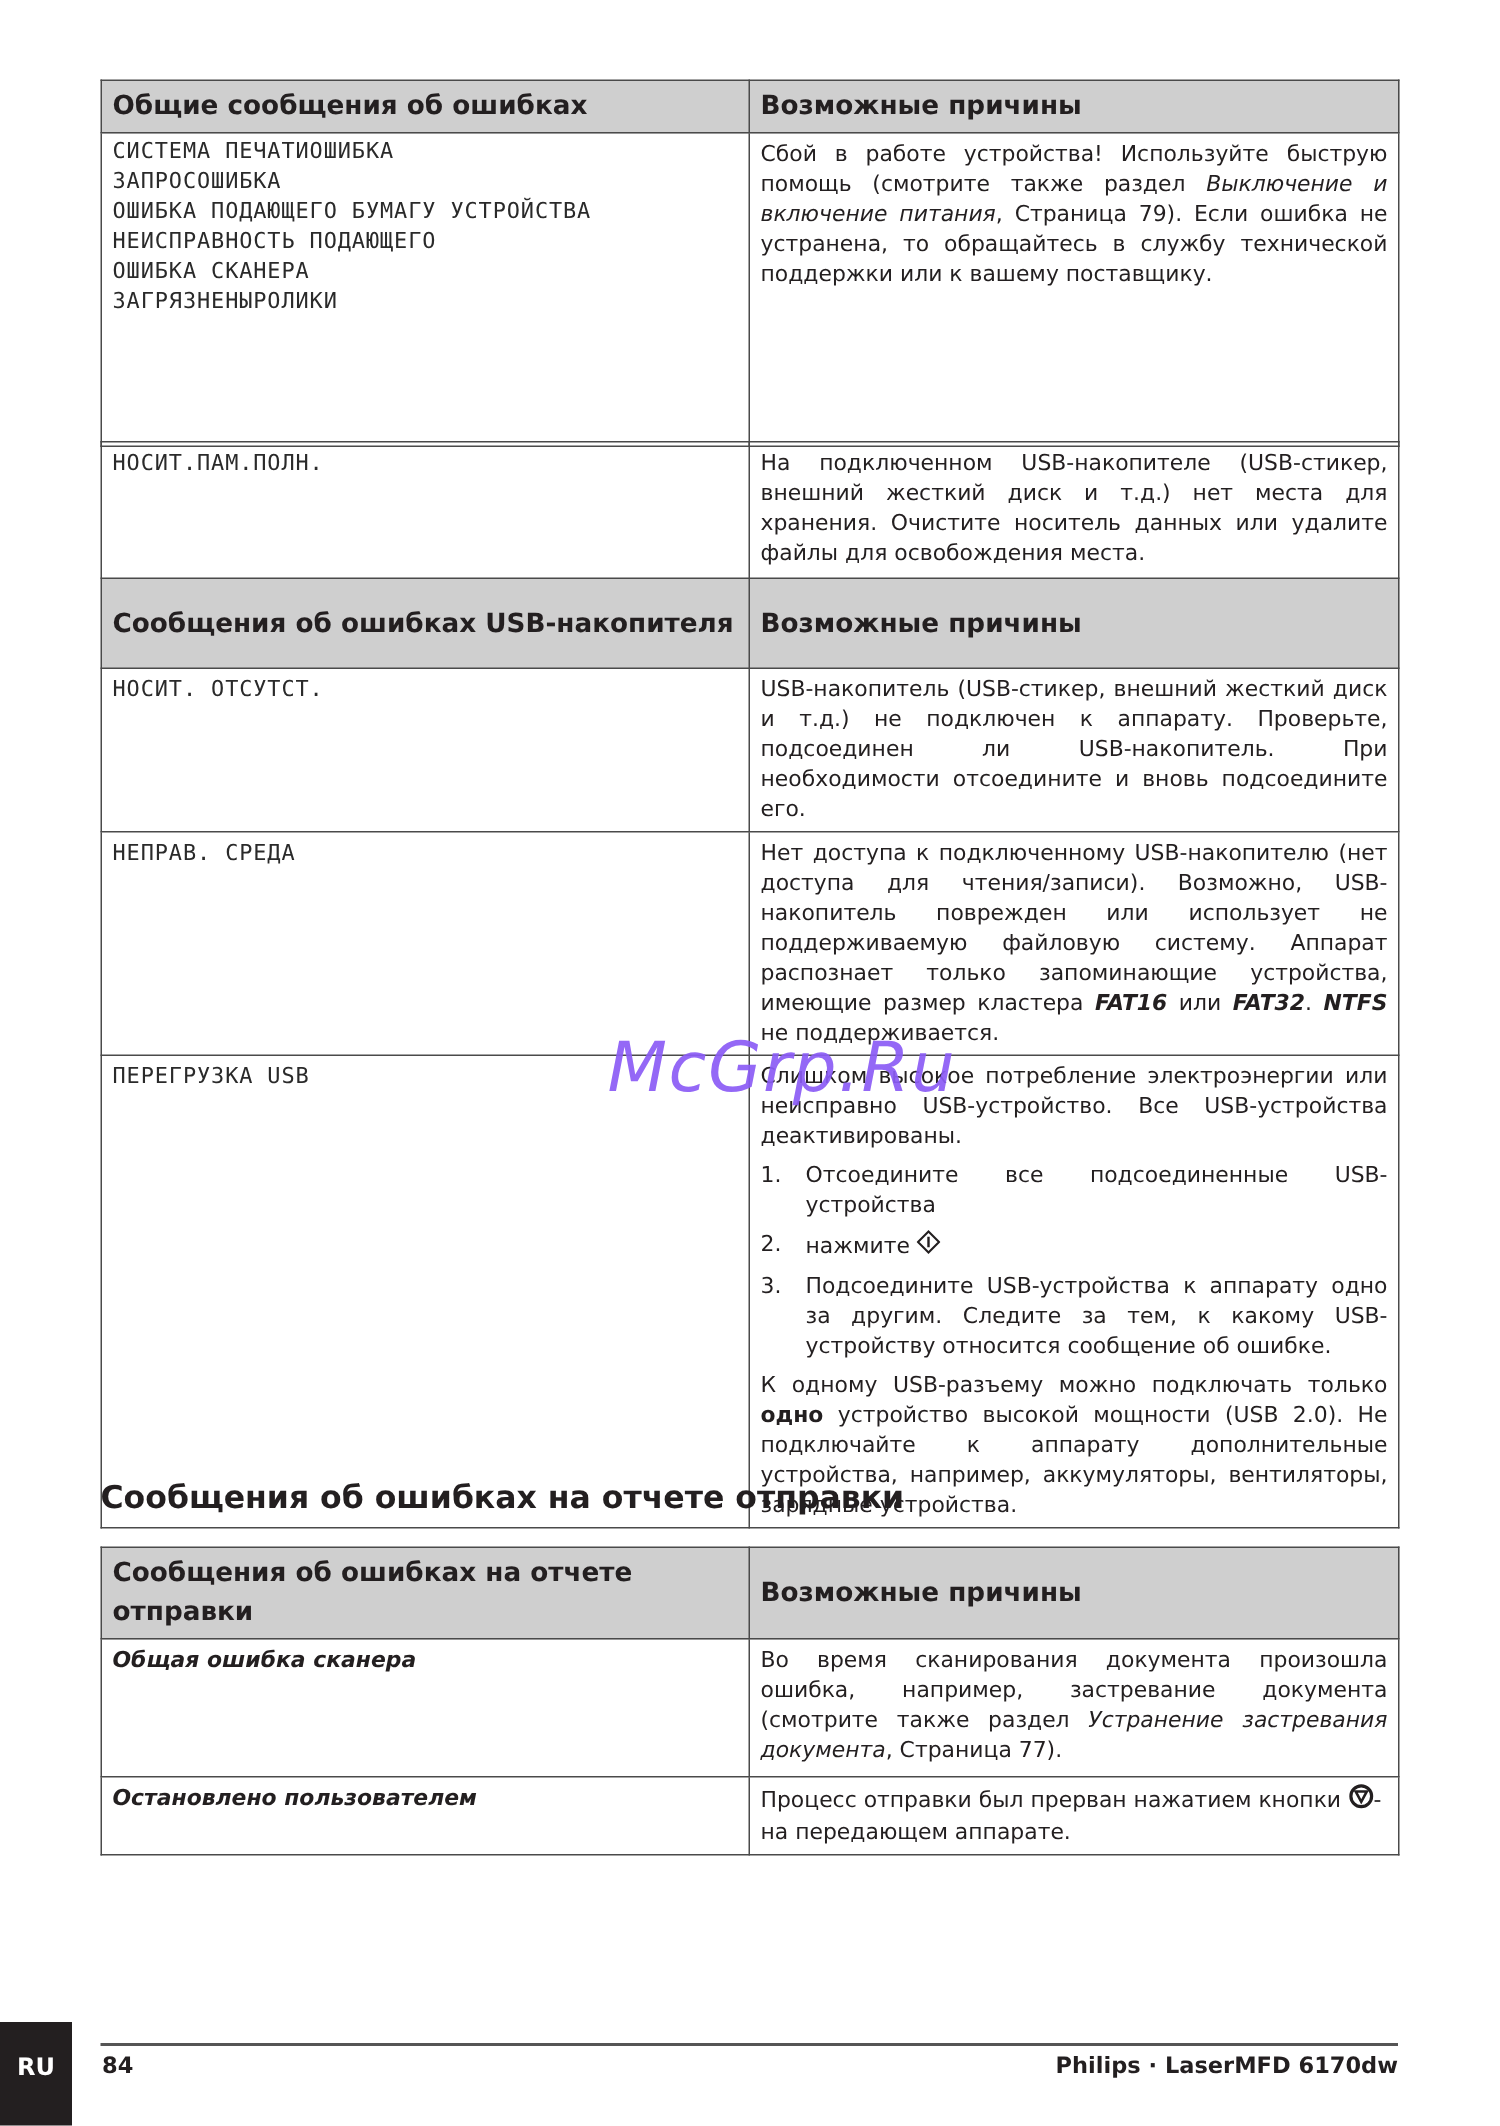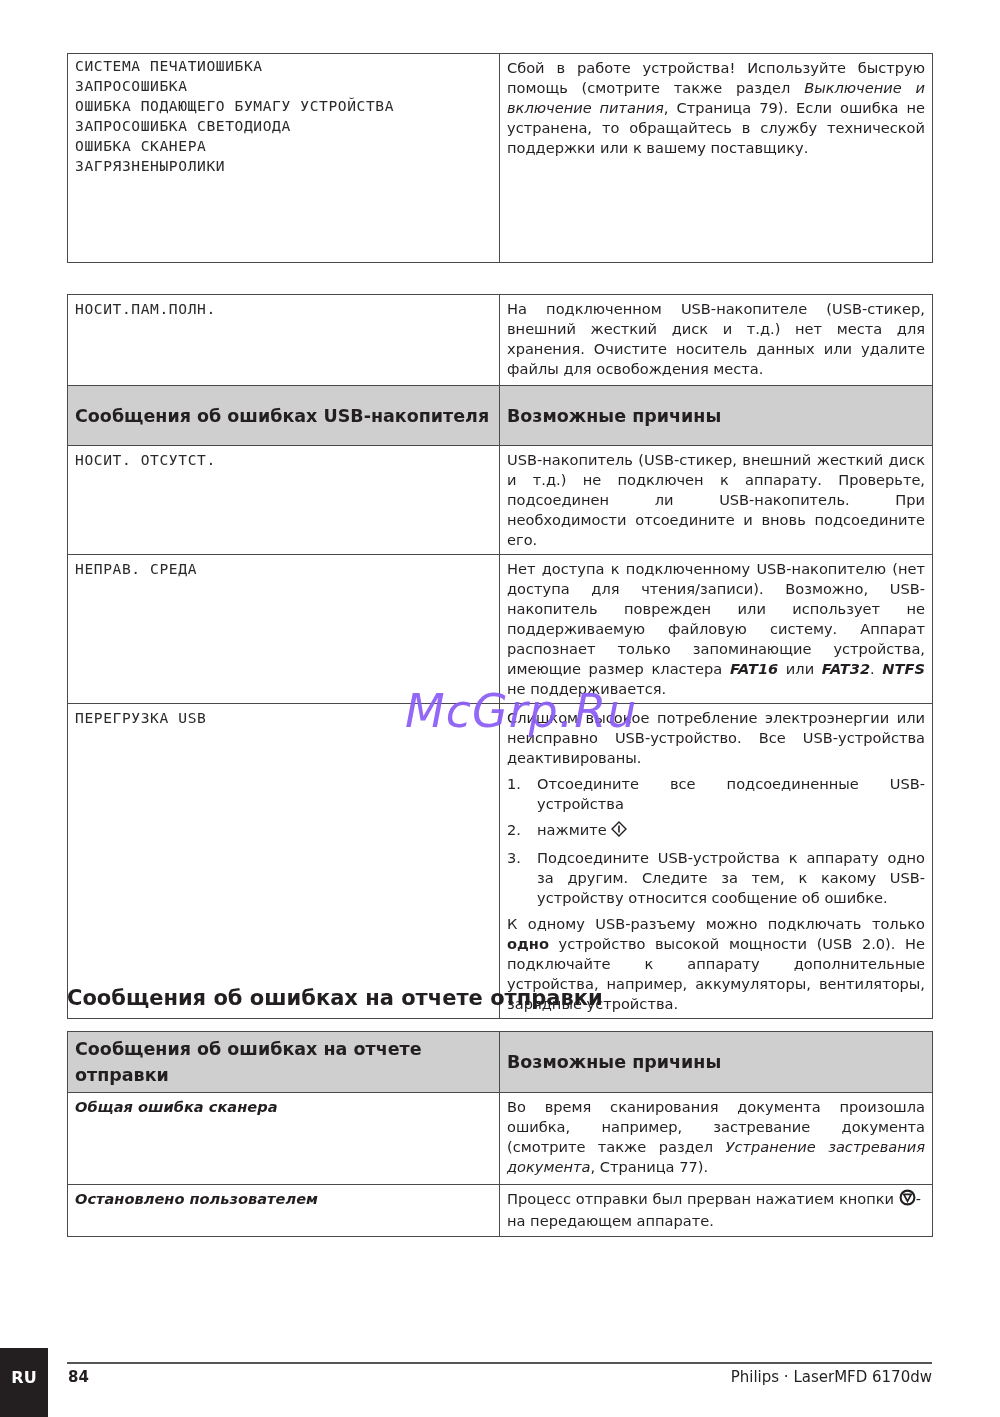--- a/index.html
+++ b/index.html
@@ -23,40 +23,44 @@
   ol.steps { list-style: none; margin: 0 0 6px 0; padding: 0; }
   ol.steps li { display: flex; margin-bottom: 6px; }
   ol.steps .num { width: 30px; flex: none; }
   ol.steps .txt { flex: 1; text-align: justify; }
   .msg-italic { font-weight: bold; font-style: italic; font-size: 15px; }
   h2.section { position: absolute; left: 67px; top: 986px; margin: 0; font-size: 21px; font-weight: bold; color: #231f20; }
   .footer-line { position: absolute; left: 67px; top: 1362px; width: 865px; height: 1.5px; background: #555; }
   .ru-tab { position: absolute; left: 0; top: 1348px; width: 48px; height: 73px; background: #231f20;
             color: #fff; font-weight: bold; font-size: 16px; display: flex; justify-content: center; padding-top: 20px; box-sizing: border-box; }
   .page-num { position: absolute; left: 68px; top: 1368px; font-weight: bold; font-size: 15px; }
-  .product { position: absolute; right: 68px; top: 1368px; font-weight: normal; font-size: 15px; }
+  .product { position: absolute; right: 68px; top: 1368px; font-weight: bold; font-size: 15px; }
   .watermark { position: absolute; left: 405px; top: 684px; color: #8b5cf6; font-size: 46px; font-style: italic;
                letter-spacing: 1px; opacity: 0.92; pointer-events: none; font-family: "DejaVu Sans", sans-serif; }
   .icon-inline { display: inline-block; vertical-align: middle; }
 </style>
 </head>
 <body>
 
 <table class="err" style="top:53px;">
   <colgroup>
       <col class="c1">
       <col class="c2">
     </colgroup>
   <tbody>
+      <tr style="height:34px;">
+    <th>Общие сообщения об ошибках</th>
+    <th>Возможные причины</th>
+  </tr>
   <tr style="height:209px;">
     <td class="lcd" style="padding-top:2px;">
       <div>СИСТЕМА ПЕЧАТИОШИБКА</div>
       <div>ЗАПРОСОШИБКА</div>
       <div>ОШИБКА ПОДАЮЩЕГО БУМАГУ УСТРОЙСТВА</div>
-      <div>ЗАПРОСОШИБКА СВЕТОДИОДА</div>
+      <div>НЕИСПРАВНОСТЬ ПОДАЮЩЕГО</div>
       <div>ОШИБКА СКАНЕРА</div>
       <div>ЗАГРЯЗНЕНЫРОЛИКИ</div>
     </td>
     <td class="cause">
       <span>Сбой в работе устройства! Используйте быструю помощь (смотрите также раздел </span><span class="italic">Выключение и включение питания</span><span>, Страница 79). Если ошибка не устранена, то обращайтесь в службу технической поддержки или к вашему поставщику.</span>
     </td>
   </tr>
 </tbody>
   </table>
 

